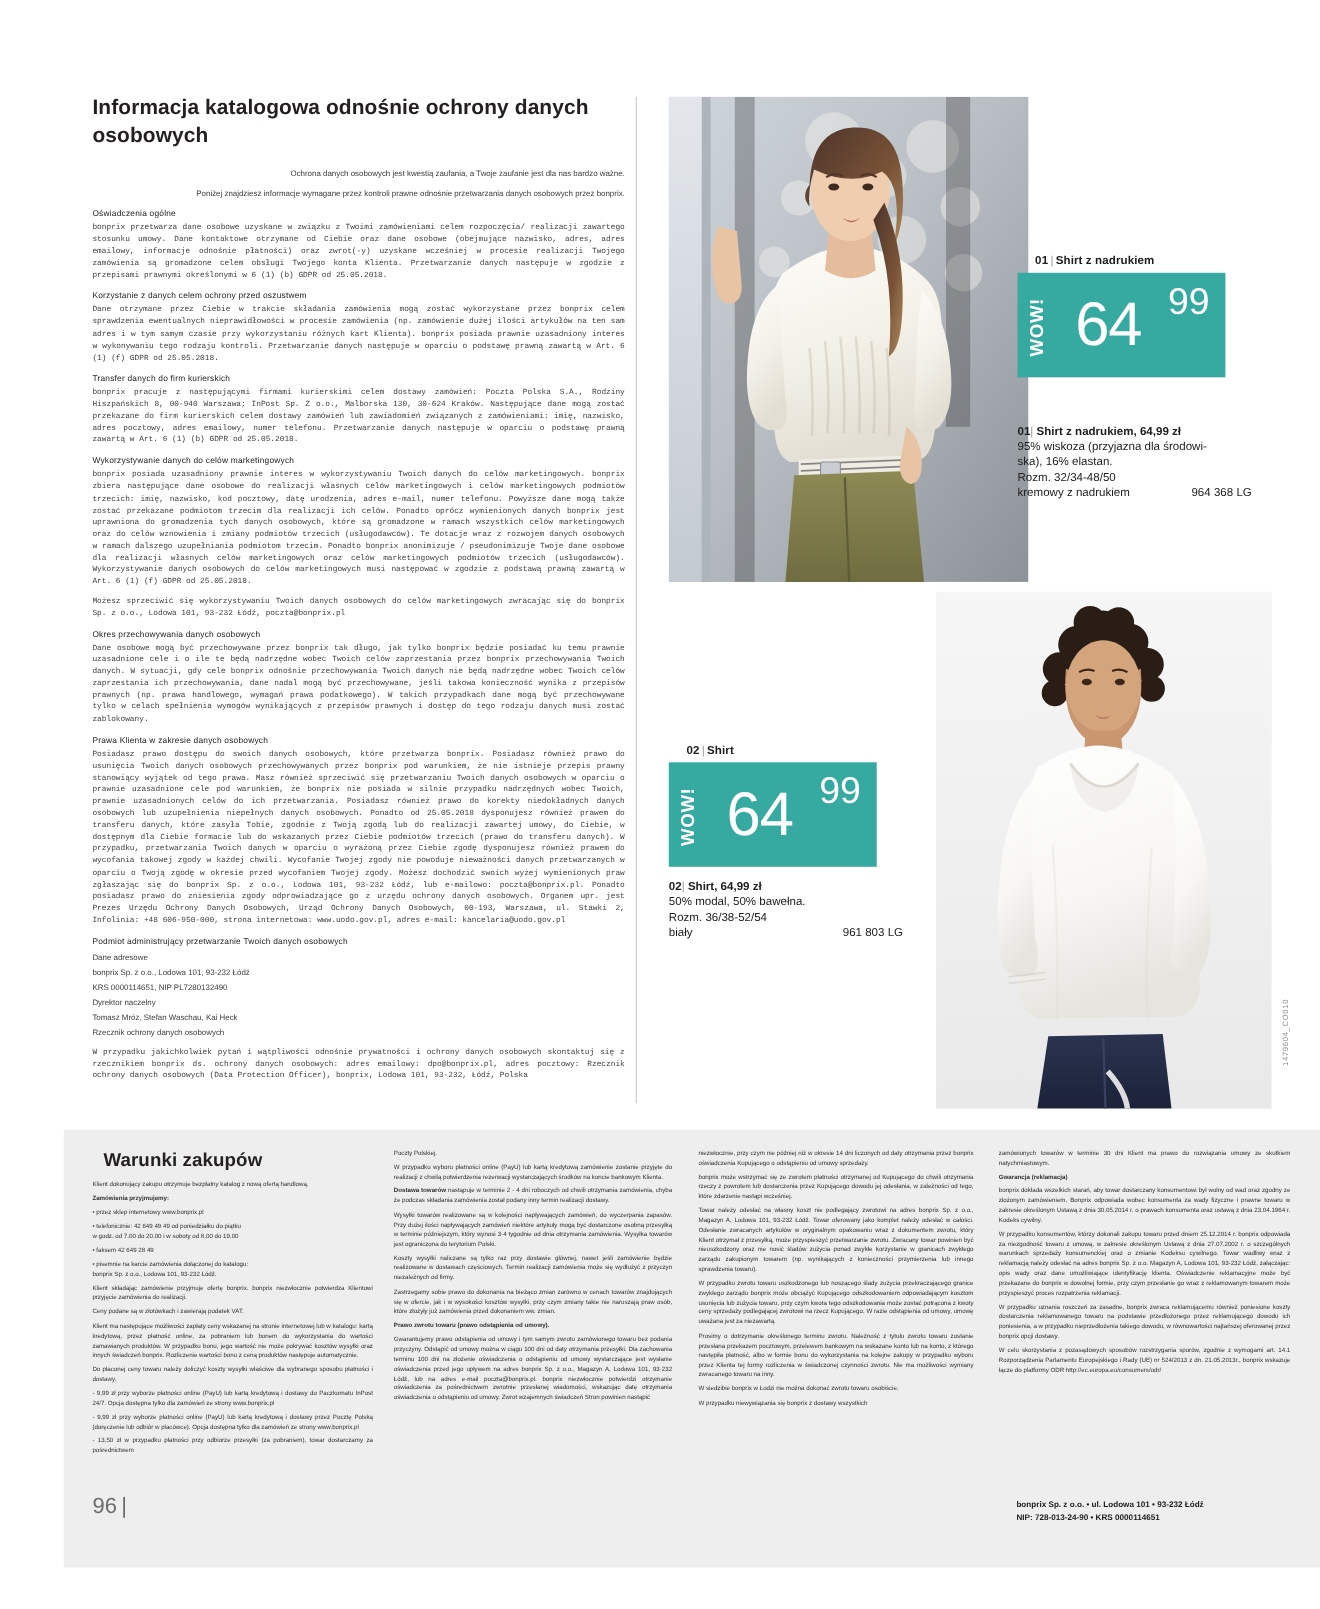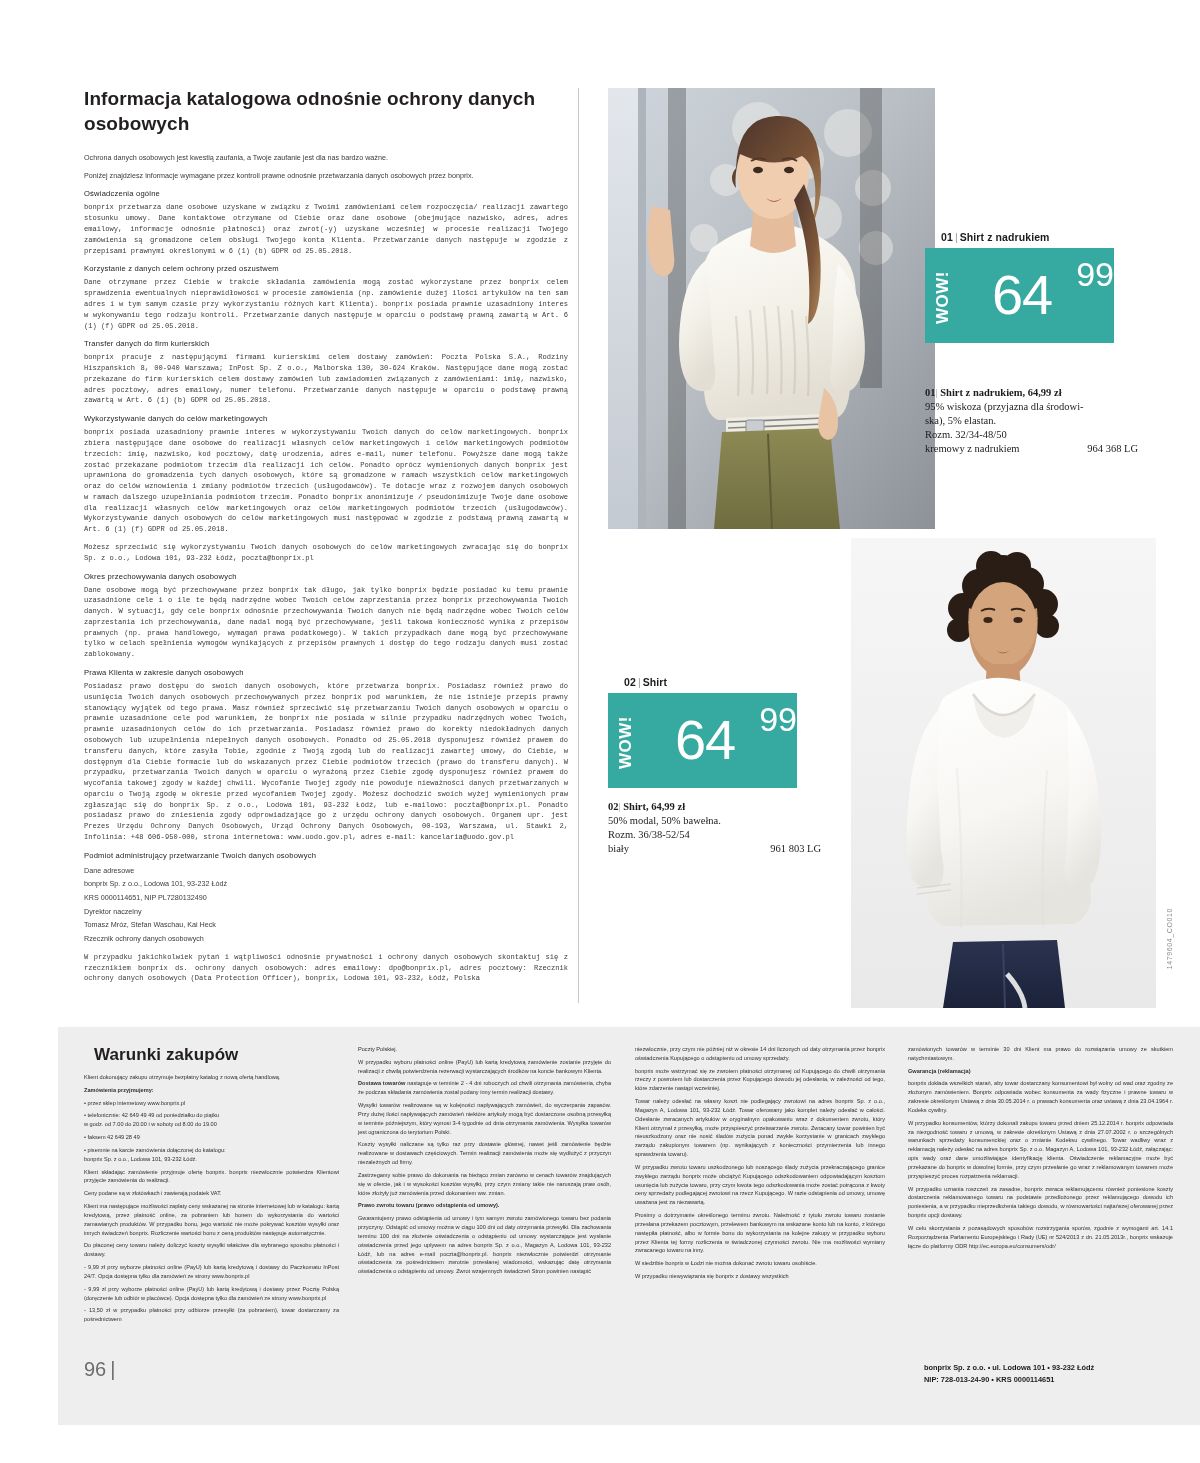--- a/index.html
+++ b/index.html
@@ -17,21 +17,21 @@
   .page-top { position:absolute; left:0; top:0; width:1200px; height:1025px; background:#fff; }
 
   
   .privacy-col {
     position:absolute; left:84px; top:86px; width:484px;
   }
   .privacy-title {
     font-size:19px; font-weight:700; line-height:1.32; color:#231f20;
     letter-spacing:0.1px; margin:0 0 16px 0;
   }
-  .privacy-lead { font-size:7.2px; line-height:1.55; margin:0 0 7px 0; color:#3a3a3a; }
+  .privacy-lead { font-size:7.2px; line-height:1.55; margin:0 0 7px 0; color:#3a3a3a;text-align:right; }
   .privacy-h { font-size:7.6px; font-weight:400; margin:8px 0 4px 0; color:#1c1c1c; letter-spacing:.2px;}
   .privacy-p { font-size:7.1px; line-height:1.52; margin:0 0 7px 0; color:#3c3c3c; text-align:justify;font-family:Liberation Mono, monospace; }
   .privacy-line { font-size:7.2px; line-height:1.9; margin:0; color:#3c3c3c; }
 
   .vrule {
     position:absolute; left:578px; top:88px; width:1px; height:915px;
     background:#c9c9c9;
   }
 
   
@@ -60,27 +60,27 @@
     background:#36a9a0; display:flex; align-items:stretch;
     width:189px; height:95px; margin-top:5px;
   }
   .price-wow {
     writing-mode:vertical-rl; transform:rotate(180deg);
     color:#ffffff; font-weight:700; font-size:17px; letter-spacing:.5px;
     display:flex; align-items:center; justify-content:center;
     width:36px; padding-bottom:4px;
   }
   .price-main {
-    flex:1; display:flex; align-items:center; justify-content:flex-end;
+    flex:1; display:flex; align-items:center; justify-content:center;
     color:#ffffff; position:relative; padding-left:2px;gap:24px;
   }
   .price-int { font-size:56px; font-weight:400; line-height:.86; letter-spacing:-1px; }
   .price-dec { font-size:34px; font-weight:400; line-height:1; align-self:flex-start; margin-top:9px; }
 
-  .prod-desc { font-size:10.5px; line-height:1.33; color:#1c1c1c;font-family:Liberation Serif, serif; }
+  .prod-desc { font-size:10.5px; line-height:1.33; color:#1c1c1c; }
   .prod-desc .dtitle { font-weight:700; }
   .prod-desc .row-art { display:flex; justify-content:space-between; width:213px; }
 
   .block-01 { position:absolute; left:925px; top:231px; width:250px; }
   .desc-01  { position:absolute; left:925px; top:386px; width:250px; }
   .block-02 { position:absolute; left:608px; top:676px; width:250px; }
   .desc-02  { position:absolute; left:608px; top:800px; width:250px; }
 
   .side-code {
     position:absolute; left:1166px; top:908px;
@@ -259,21 +259,21 @@
         <span class="price-dec">99</span>
       </div>
     </div>
   </div>
 
   <div class="desc-01 prod-desc">
     <div class="dtitle">
       <span>01</span><span class="bar" style="color:#9a9a9a;font-weight:400">|</span> <span>Shirt z nadrukiem, 64,99 zł</span>
     </div>
     <div>95% wiskoza (przyjazna dla środowi-</div>
-    <div>ska), 5% elastan.</div>
+    <div>ska), 16% elastan.</div>
     <div>Rozm. 32/34-48/50</div>
     <div class="row-art">
       <span>kremowy z nadrukiem</span>
       <span>964 368 LG</span>
     </div>
   </div>
 
   <div class="block-02">
     <div class="prod-label">
       <span class="num">02</span><span class="bar">|</span><span>Shirt</span>

